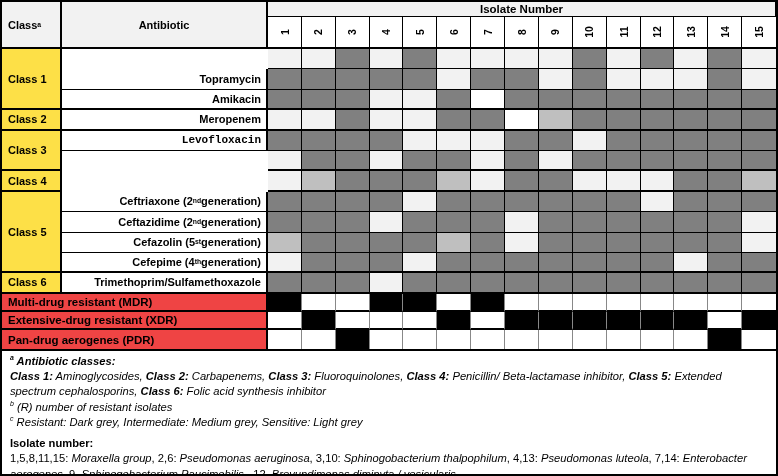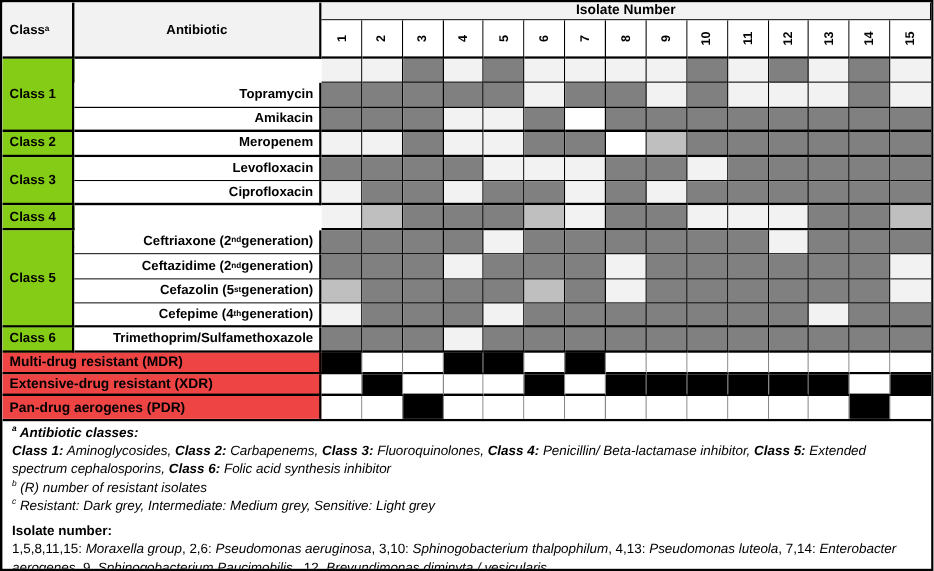--- a/index.html
+++ b/index.html
@@ -22,21 +22,21 @@
     border-right: 1px solid #000;
     border-bottom: 1px solid #000;
     display: flex; align-items: center; justify-content: center;
     font-size: 11px; font-weight: bold; color: #000;
     overflow: hidden; white-space: nowrap;
   }
   .left { justify-content: flex-start; padding-left: 6px; }
   .hdr { background: #f2f2f2; }
   .isohdr { font-size: 11.5px; }
   .numcell { background: #ffffff; }
-  .classcell { background: #84cc16; }
+  .classcell { background: #fde047; }
   .namecell { background: #ffffff; justify-content: flex-end; padding-right: 5px; }
   .sumlabel { background: #ef4444; font-size: 11.5px; }
   .sumcell { border-right: 1px solid #888; }
   .br2 { border-right-width: 2px; border-right-color: #000; }
   .bb2 { border-bottom-width: 2px; }
   .bb0 { border-bottom: none; }
   .last { border-right: none; }
   .rot { transform: rotate(-90deg); font-size: 10.5px; font-weight: bold; }
   sup { font-size: 0.62em; line-height: 0; }
   .footer { padding: 3px 8px 0 8px; font-size: 11.2px; line-height: 1.36; color: #000; }
@@ -164,41 +164,38 @@
       <div class="c datacell bb2" title="Resistant (dark grey)" style="grid-area: 6 / 9; background: rgb(128, 128, 128);"></div>
       <div class="c datacell bb2" title="blank (white)" style="grid-area: 6 / 10; background: rgb(255, 255, 255);"></div>
       <div class="c datacell bb2" title="Intermediate (medium grey)" style="grid-area: 6 / 11; background: rgb(191, 191, 191);"></div>
       <div class="c datacell bb2" title="Resistant (dark grey)" style="grid-area: 6 / 12; background: rgb(128, 128, 128);"></div>
       <div class="c datacell bb2" title="Resistant (dark grey)" style="grid-area: 6 / 13; background: rgb(128, 128, 128);"></div>
       <div class="c datacell bb2" title="Resistant (dark grey)" style="grid-area: 6 / 14; background: rgb(128, 128, 128);"></div>
       <div class="c datacell bb2" title="Resistant (dark grey)" style="grid-area: 6 / 15; background: rgb(128, 128, 128);"></div>
       <div class="c datacell bb2" title="Resistant (dark grey)" style="grid-area: 6 / 16; background: rgb(128, 128, 128);"></div>
       <div class="c datacell bb2 last" title="Resistant (dark grey)" style="grid-area: 6 / 17; background: rgb(128, 128, 128);"></div>
       <div class="c classcell left br2 bb2" style="grid-area: 7 / 1 / span 2;">Class 3</div>
-      <div class="c namecell br2" style="grid-area: 7 / 2;">
+      <div class="c namecell br2" style="grid-area: 7 / 2; font-family: Liberation Mono, monospace;">
         <span>Levofloxacin</span>
       </div>
       <div class="c datacell" title="Resistant (dark grey)" style="grid-area: 7 / 3; background: rgb(128, 128, 128);"></div>
       <div class="c datacell" title="Resistant (dark grey)" style="grid-area: 7 / 4; background: rgb(128, 128, 128);"></div>
       <div class="c datacell" title="Resistant (dark grey)" style="grid-area: 7 / 5; background: rgb(128, 128, 128);"></div>
       <div class="c datacell" title="Resistant (dark grey)" style="grid-area: 7 / 6; background: rgb(128, 128, 128);"></div>
       <div class="c datacell" title="Sensitive (light grey)" style="grid-area: 7 / 7; background: rgb(242, 242, 242);"></div>
       <div class="c datacell" title="Sensitive (light grey)" style="grid-area: 7 / 8; background: rgb(242, 242, 242);"></div>
       <div class="c datacell" title="Sensitive (light grey)" style="grid-area: 7 / 9; background: rgb(242, 242, 242);"></div>
       <div class="c datacell" title="Resistant (dark grey)" style="grid-area: 7 / 10; background: rgb(128, 128, 128);"></div>
       <div class="c datacell" title="Resistant (dark grey)" style="grid-area: 7 / 11; background: rgb(128, 128, 128);"></div>
       <div class="c datacell" title="Sensitive (light grey)" style="grid-area: 7 / 12; background: rgb(242, 242, 242);"></div>
       <div class="c datacell" title="Resistant (dark grey)" style="grid-area: 7 / 13; background: rgb(128, 128, 128);"></div>
       <div class="c datacell" title="Resistant (dark grey)" style="grid-area: 7 / 14; background: rgb(128, 128, 128);"></div>
       <div class="c datacell" title="Resistant (dark grey)" style="grid-area: 7 / 15; background: rgb(128, 128, 128);"></div>
       <div class="c datacell" title="Resistant (dark grey)" style="grid-area: 7 / 16; background: rgb(128, 128, 128);"></div>
       <div class="c datacell last" title="Resistant (dark grey)" style="grid-area: 7 / 17; background: rgb(128, 128, 128);"></div>
-      <div class="c namecell br2 bb2" style="grid-area: 8 / 2;">
-        <span>Ciprofloxacin</span>
-      </div>
       <div class="c datacell bb2" title="Sensitive (light grey)" style="grid-area: 8 / 3; background: rgb(242, 242, 242);"></div>
       <div class="c datacell bb2" title="Resistant (dark grey)" style="grid-area: 8 / 4; background: rgb(128, 128, 128);"></div>
       <div class="c datacell bb2" title="Resistant (dark grey)" style="grid-area: 8 / 5; background: rgb(128, 128, 128);"></div>
       <div class="c datacell bb2" title="Sensitive (light grey)" style="grid-area: 8 / 6; background: rgb(242, 242, 242);"></div>
       <div class="c datacell bb2" title="Resistant (dark grey)" style="grid-area: 8 / 7; background: rgb(128, 128, 128);"></div>
       <div class="c datacell bb2" title="Resistant (dark grey)" style="grid-area: 8 / 8; background: rgb(128, 128, 128);"></div>
       <div class="c datacell bb2" title="Sensitive (light grey)" style="grid-area: 8 / 9; background: rgb(242, 242, 242);"></div>
       <div class="c datacell bb2" title="Resistant (dark grey)" style="grid-area: 8 / 10; background: rgb(128, 128, 128);"></div>
       <div class="c datacell bb2" title="Sensitive (light grey)" style="grid-area: 8 / 11; background: rgb(242, 242, 242);"></div>
       <div class="c datacell bb2" title="Resistant (dark grey)" style="grid-area: 8 / 12; background: rgb(128, 128, 128);"></div>

